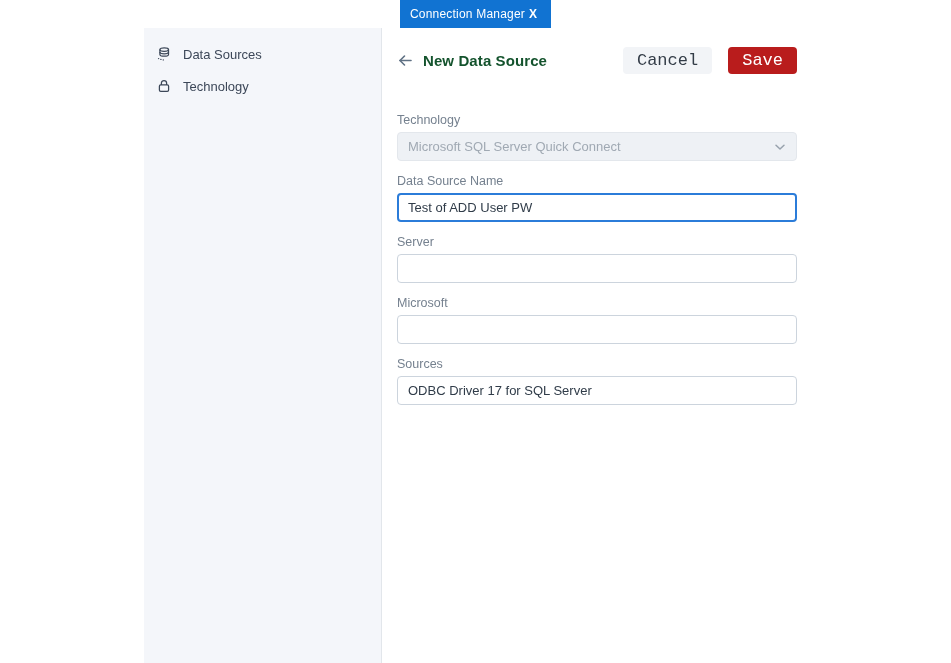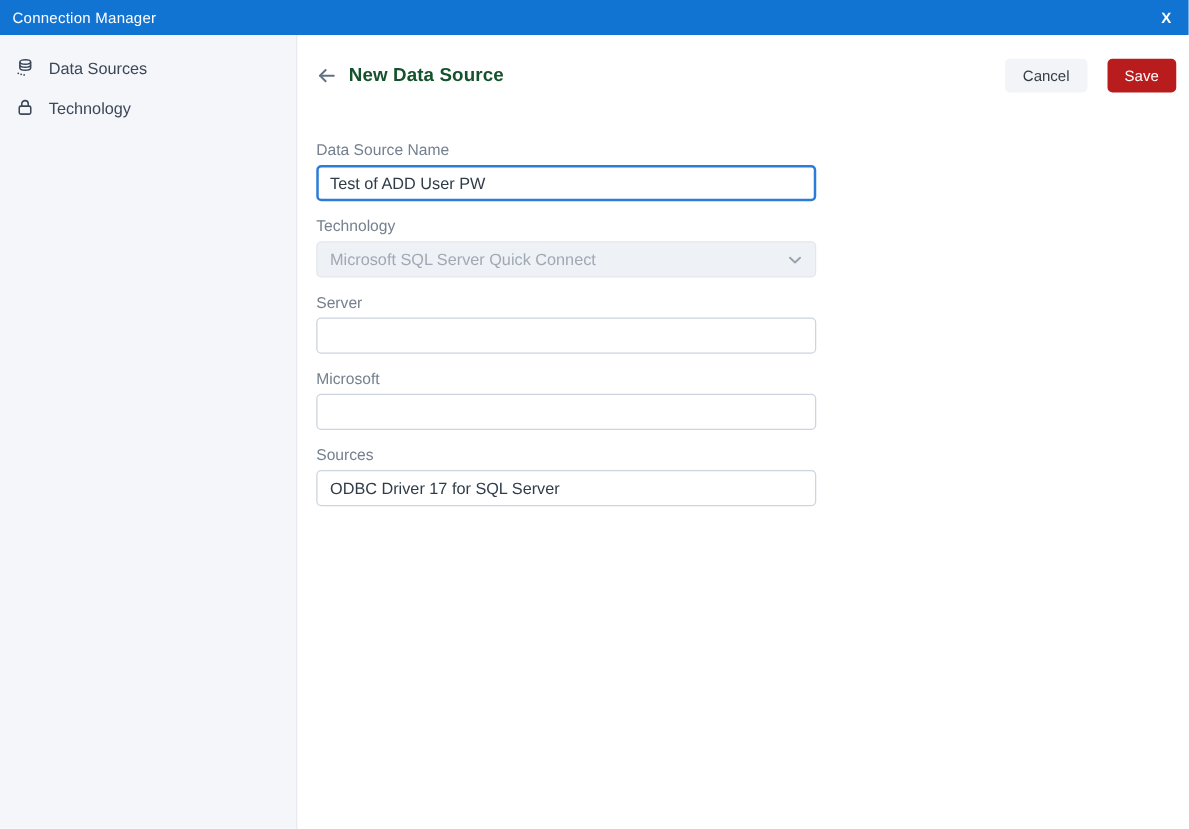--- a/index.html
+++ b/index.html
@@ -2,21 +2,21 @@
 <html><head>
 <meta charset="utf-8">
 <style>
   * { margin: 0; padding: 0; box-sizing: border-box; }
   html, body { width: 951px; height: 663px; }
   body {
     font-family: "Liberation Sans", sans-serif;
     background: #ffffff;
     overflow: hidden;
   }
-  .window { width: 951px; height: 663px; display: flex; flex-direction: column; }
+  .window { width: 951px; height: 663px; display: flex; flex-direction: column; align-items: center; }
 
   
   .titlebar {
     height: 28px;
     background: #1173d2;
     display: flex;
     align-items: center;
     padding: 0 10px 0 10px;
     flex-shrink: 0;
   }
@@ -82,22 +82,22 @@
     font-size: 15px;
     font-weight: 700;
     color: #14532d;
     letter-spacing: .1px;
   }
   .actions { display: flex; align-items: center; gap: 16px; }
   .btn {
     height: 27px;
     padding: 0 14px;
     border-radius: 4px;
-    font-family: Liberation Sans, sans-serif;
-    font-size: 12px;
+    font-family: Liberation Mono, monospace;
+    font-size: 17px;
     cursor: pointer;
     border: none;
     line-height: 1;
   }
   .btn-cancel { background: #f2f4f7; color: #333c47; }
   .btn-save { background: #b91c1c; color: #ffffff; }
 
   
   .form { margin-top: 40px; width: 400px; }
   .field-group { margin-bottom: 14px; }
@@ -191,37 +191,37 @@
         </div>
         <div class="actions">
           <button class="btn btn-cancel">Cancel</button>
           <button class="btn btn-save">Save</button>
         </div>
       </div>
 
       <form class="form">
 
         <div class="field-group">
-          <label class="field-label">Data Source Name</label>
-          <input class="text-input focused" type="text" autofocus="" value="Test of ADD User PW" style="">
-        </div>
-
-        <div class="field-group">
           <label class="field-label">Technology</label>
           <div class="select-box">
             <span>Microsoft SQL Server Quick Connect</span>
             <span class="chevron">
               <svg width="12" height="8" viewBox="0 0 12 8" fill="none" stroke="#98a2ad" stroke-width="1.5" stroke-linecap="round" stroke-linejoin="round">
                 <path d="M2 2.2 L6 6 L10 2.2"></path>
               </svg>
             </span>
           </div>
         </div>
 
         <div class="field-group">
+          <label class="field-label">Data Source Name</label>
+          <input class="text-input focused" type="text" autofocus="" value="Test of ADD User PW" style="">
+        </div>
+
+        <div class="field-group">
           <label class="field-label">Server</label>
           <input class="text-input" type="text" value="" style="">
         </div>
 
         <div class="field-group">
           <label class="field-label">Microsoft</label>
           <input class="text-input" type="text" value="" style="">
         </div>
 
         <div class="field-group">

